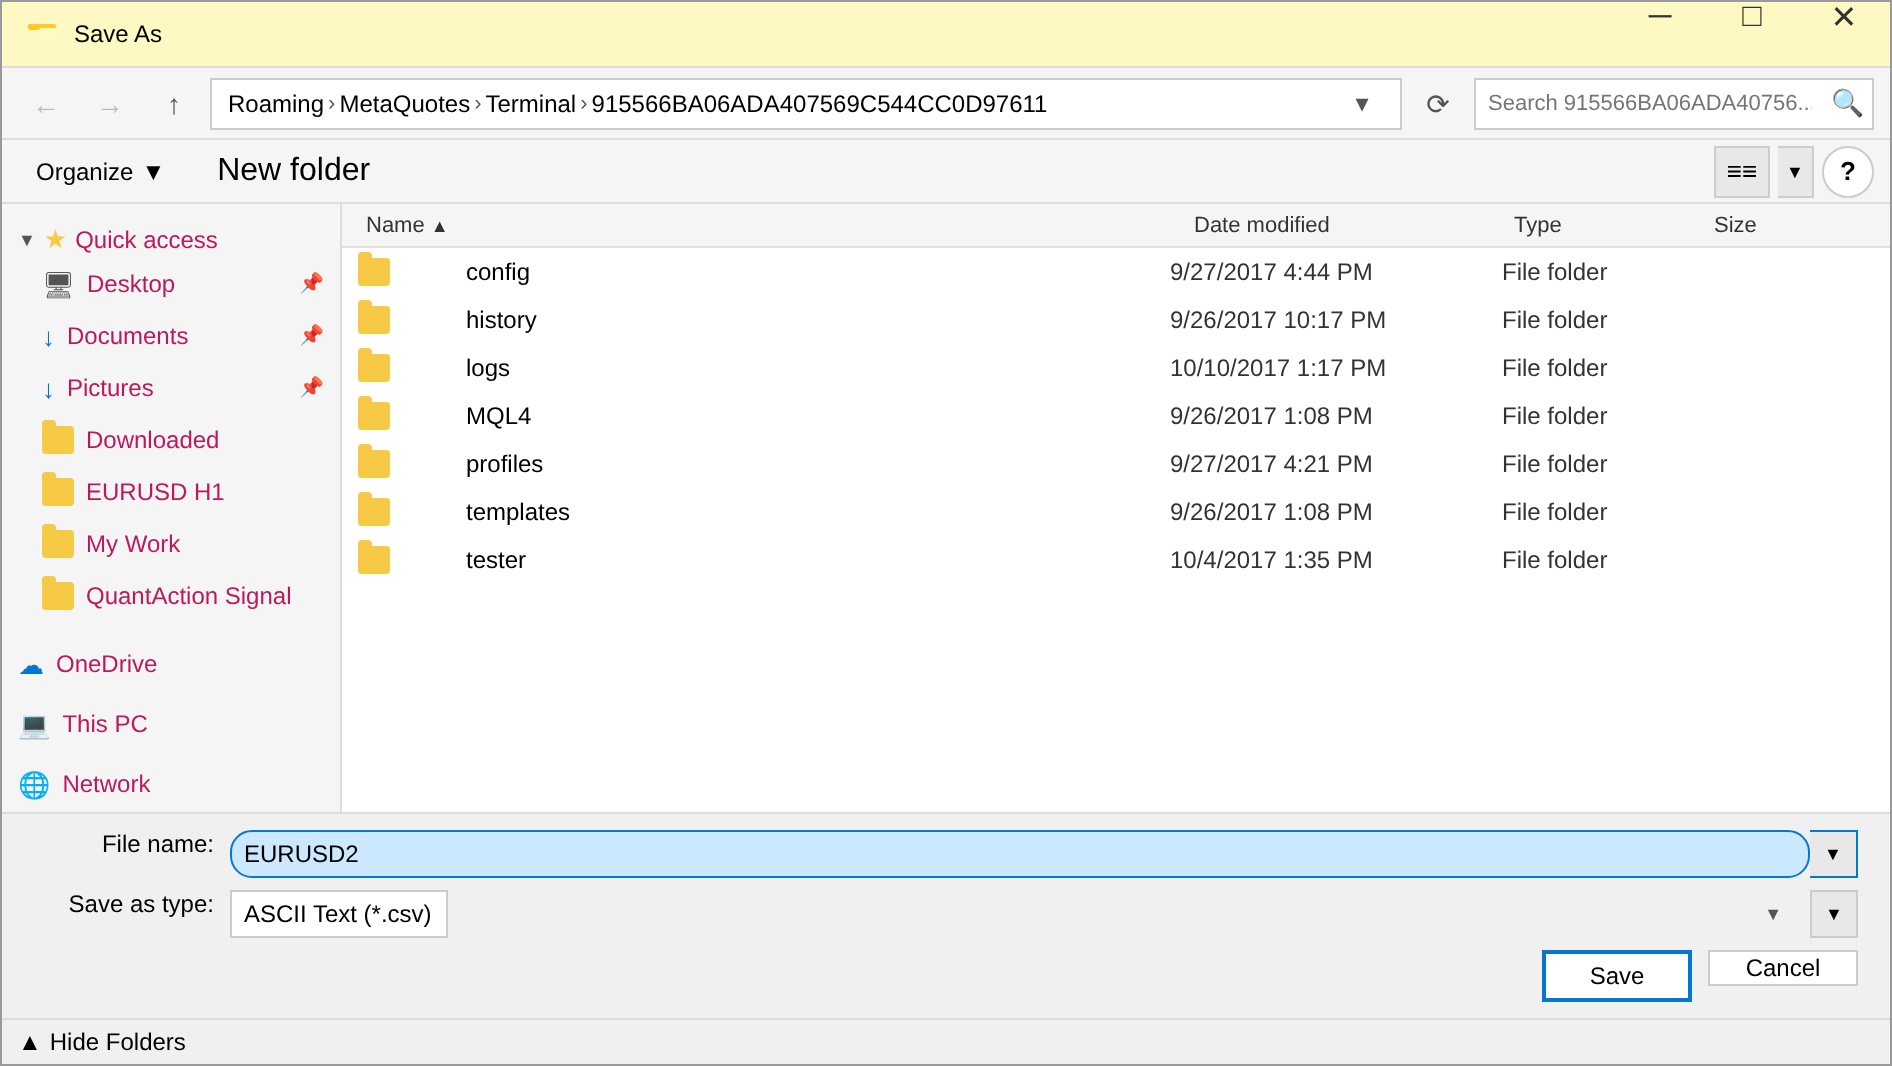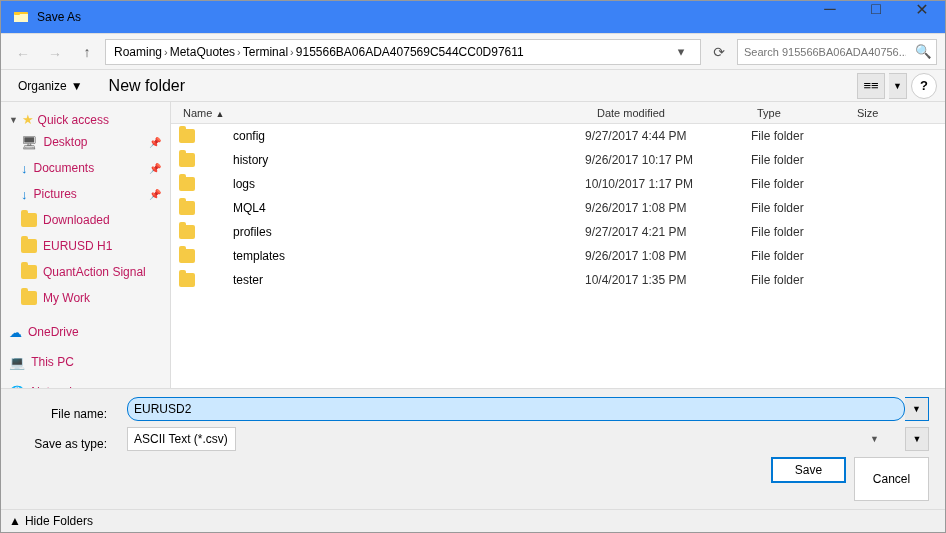--- a/index.html
+++ b/index.html
@@ -18,21 +18,21 @@
       width: 946px;
       height: 533px;
       background: #f0f0f0;
       border: 1px solid #999;
       display: flex;
       flex-direction: column;
       box-shadow: 2px 2px 8px rgba(0,0,0,0.3);
     }
     
     .title-bar {
-      background: #3b82f6;
+      background: #fef9c3;
       display: flex;
       align-items: center;
       padding: 16px 12px;
       border-bottom: 1px solid #ddd;
       height: 32px;
     }
     .title-bar-icon {
       width: 16px;
       height: 16px;
       margin-right: 8px;
@@ -315,23 +315,23 @@
     .file-type { width: 100px; font-size: 12px; color: #333; }
     .file-size { width: 80px; font-size: 12px; color: #333; }
     
     .bottom-section {
       background: #f0f0f0;
       border-top: 1px solid #ddd;
       padding: 8px 16px;
     }
     .form-row {
       display: flex;
-      align-items: flex-end;
+      align-items: flex-start;
       margin-bottom: 6px;
-      gap: 20px;
+      gap: 8px;
     }
     .form-label {
       width: 90px;
       text-align: right;
       font-size: 12px;
     }
     .form-input {
       flex: 1;
       height: 24px;
       border: 1px solid #0078d4;
@@ -387,21 +387,21 @@
       background: #fff;
       border: 2px solid #0078d4;
       cursor: pointer;
       font-size: 12px;
       display: flex;
       align-items: center;
       justify-content: center;
     }
     .cancel-btn {
       width: 75px;
-      height: 44px;
+      height: 18px;
       background: #fff;
       border: 1px solid #ccc;
       cursor: pointer;
       font-size: 12px;
     }
     .footer-bar {
       display: flex;
       align-items: center;
       padding: 4px 8px;
       background: #f0f0f0;
@@ -512,26 +512,26 @@
         <span class="sidebar-label">Downloaded</span>
       </div>
       <div class="sidebar-item">
         <span style="width:6px"></span>
         <span class="icon-folder"></span>
         <span class="sidebar-label">EURUSD H1</span>
       </div>
       <div class="sidebar-item">
         <span style="width:6px"></span>
         <span class="icon-folder"></span>
-        <span class="sidebar-label">QuantAction Signal</span>
+        <span class="sidebar-label">My Work</span>
       </div>
       <div class="sidebar-item">
         <span style="width:6px"></span>
         <span class="icon-folder"></span>
-        <span class="sidebar-label">My Work</span>
+        <span class="sidebar-label">QuantAction Signal</span>
       </div>
       <div style="height:8px"></div>
       <div class="sidebar-item">
         <span style="color:#0078d4;font-size:13px;">☁</span>
         <span class="sidebar-label">OneDrive</span>
       </div>
       <div style="height:4px"></div>
       <div class="sidebar-item">
         <span style="color:#555;font-size:13px;">💻</span>
         <span class="sidebar-label">This PC</span>

